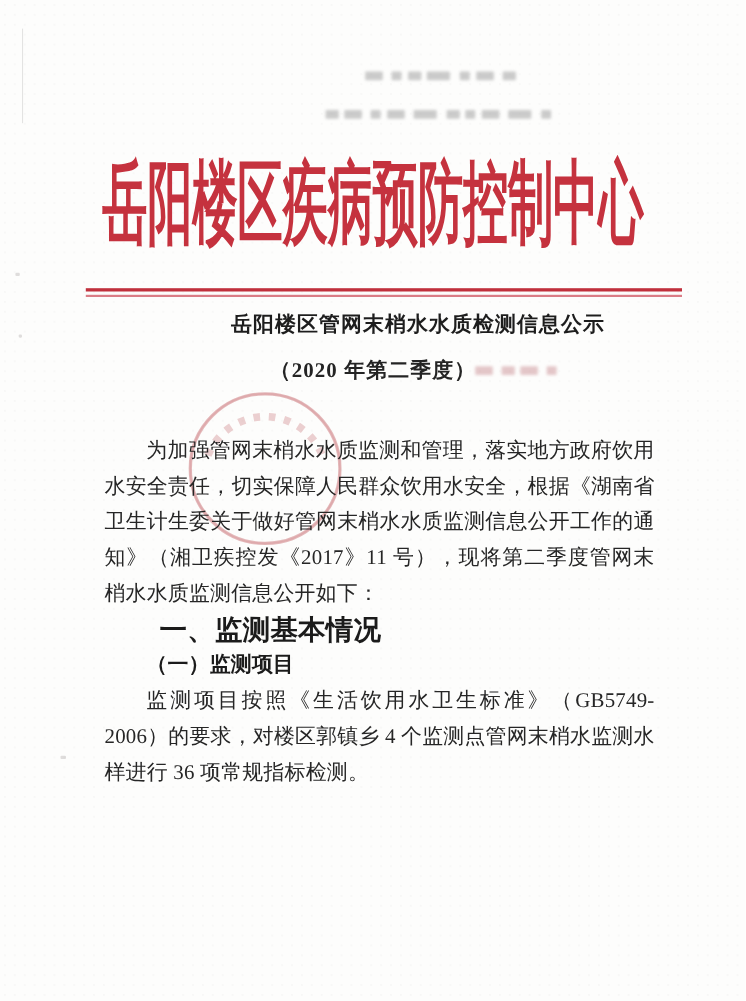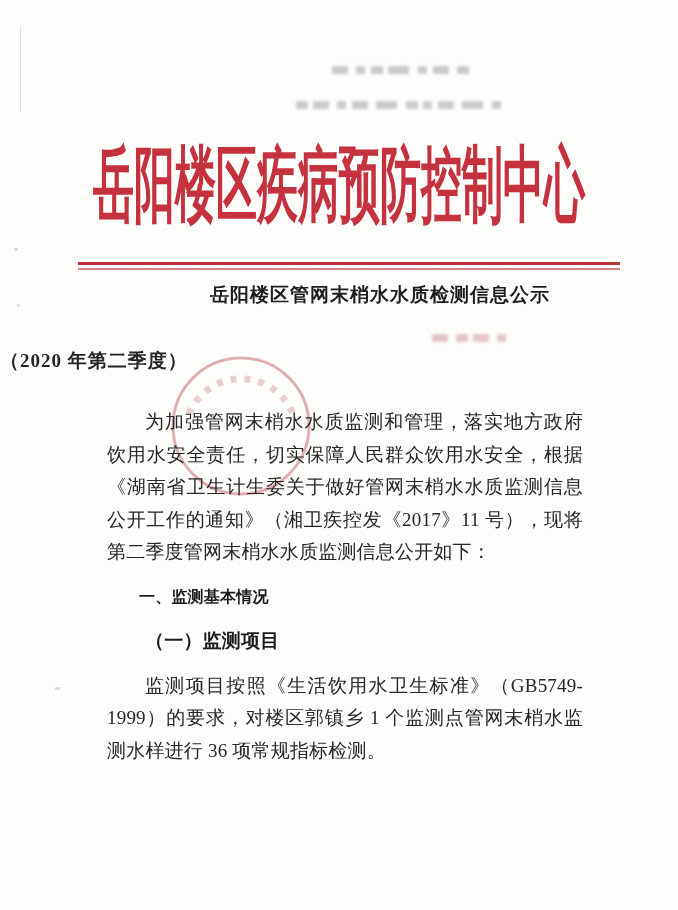--- a/index.html
+++ b/index.html
@@ -27,34 +27,34 @@
 
   .rule-thick{position:absolute;top:262px;left:78px;width:542px;height:3px;background:#c0303c;}
   .rule-thin {position:absolute;top:268px;left:78px;width:542px;height:2px;background:#da7d86;}
 
   
   .doc-title{
     position:absolute;top:282px;left:0;width:100%;text-align:center;
     font-size:19px;font-weight:bold;letter-spacing:1px;color:#1d1d1d;margin-left:41px;
   }
   .doc-subtitle{
-    position:absolute;top:324px;left:0;width:100%;text-align:left;
-    font-size:19px;font-weight:bold;letter-spacing:1px;color:#242424;margin-top:24px;
+    position:absolute;top:324px;left:0;width:100%;text-align:center;
+    font-size:19px;font-weight:bold;letter-spacing:1px;color:#242424;
   }
 
   
   .content{
     position:absolute;left:95px;top:394px;width:500px;
     font-size:19px;line-height:32.5px;letter-spacing:0.2px;
     text-align:justify;color:#262626;
   }
-  .content p{margin:12px;text-indent:2em;}
+  .content p{margin:0;text-indent:2em;}
   .content .h1{
     font-family:"Liberation Sans","DejaVu Sans",sans-serif;
-    font-weight:bold;font-size:16px;color:#1b1b1b;
+    font-weight:bold;font-size:25px;color:#1b1b1b;
   }
   .content .h2{font-weight:bold;color:#1b1b1b;}
 
   
   .stamp{position:absolute;left:155px;top:340px;filter:blur(0.6px);pointer-events:none;}
   .bleed{position:absolute;filter:blur(1.6px);opacity:0.55;white-space:nowrap;}
   .bleed i{display:inline-block;height:8px;border-radius:1px;background:#a2a2a2;vertical-align:middle;}
   .bleed.pink i{background:#cf9a9e;}
   .bleed i.w1{width:9px;margin-right:6px;}
   .bleed i.w2{width:16px;margin-right:8px;}
@@ -94,16 +94,16 @@
     <path d="M 34 74 A 56 56 0 0 1 138 74" fill="none" stroke="#c4666b" stroke-width="7" stroke-dasharray="6 8" opacity="0.30"></path>
   </svg>
 
   <div class="doc-title">岳阳楼区管网末梢水水质检测信息公示</div>
   <div class="doc-subtitle">（2020 年第二季度）</div>
 
   <div class="content">
     <p>为加强管网末梢水水质监测和管理，落实地方政府饮用水安全责任，切实保障人民群众饮用水安全，根据《湖南省卫生计生委关于做好管网末梢水水质监测信息公开工作的通知》（湘卫疾控发《2017》11 号），现将第二季度管网末梢水水质监测信息公开如下：</p>
     <p class="h1">一、监测基本情况</p>
     <p class="h2">（一）监测项目</p>
-    <p>监测项目按照《生活饮用水卫生标准》（GB5749-1999）的要求，对楼区郭镇乡 1 个监测点管网末梢水监测水样进行 36 项常规指标检测。</p>
+    <p>监测项目按照《生活饮用水卫生标准》（GB5749-2006）的要求，对楼区郭镇乡 4 个监测点管网末梢水监测水样进行 36 项常规指标检测。</p>
   </div>
 
 </div>
 
 </body></html>

